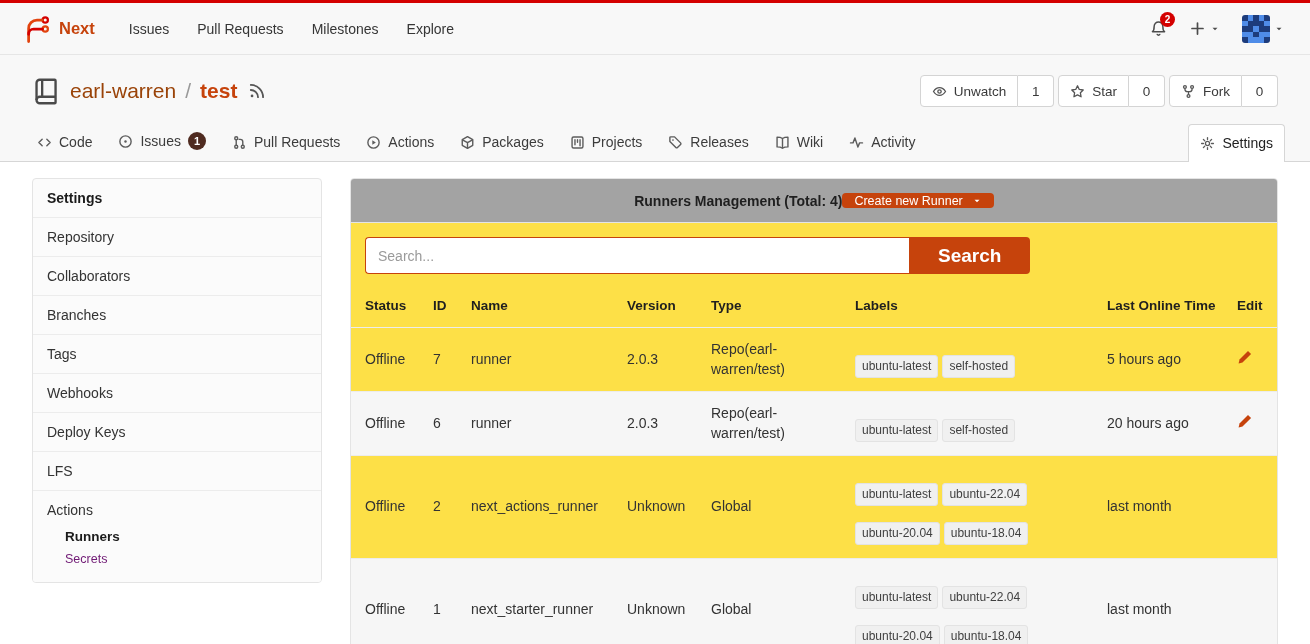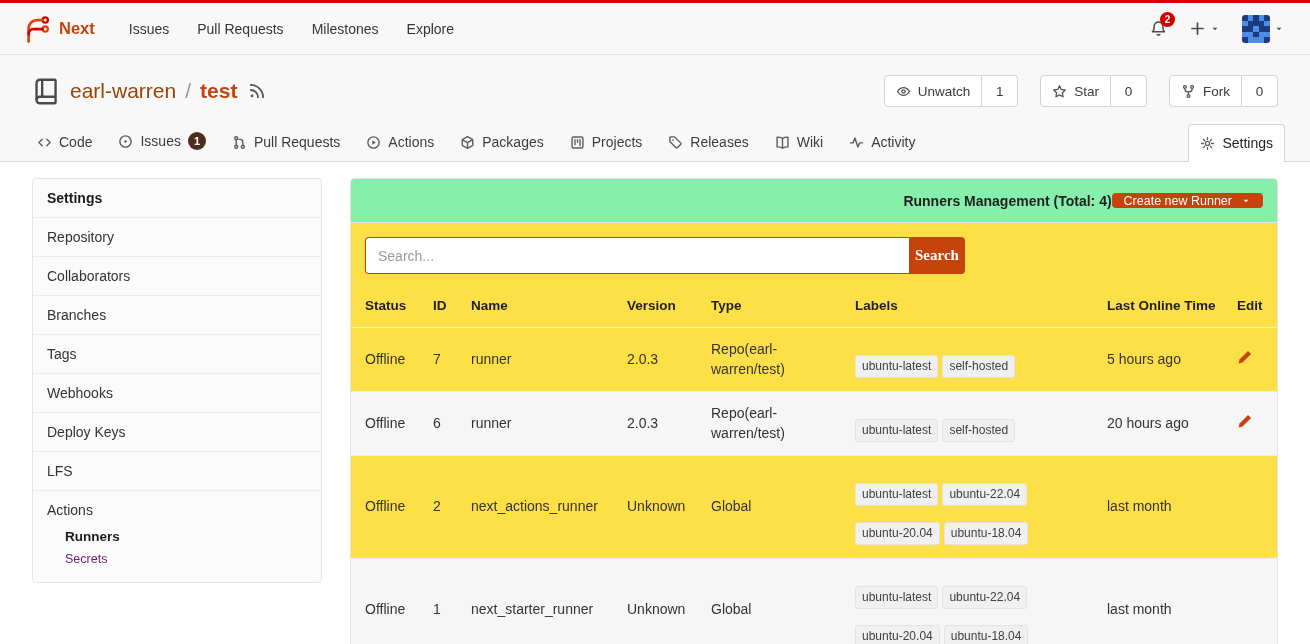--- a/index.html
+++ b/index.html
@@ -31,21 +31,21 @@
 
   .repo-header{display:flex;align-items:center;justify-content:space-between;padding:20px 32px 14px}
   .repo-title{display:flex;align-items:center;gap:9px;font-size:21px;color:#444}
   .repo-ic{color:#4a4a4a}
   .repo-ic svg{width:29px;height:29px}
   .repo-owner{color:#9a4308;cursor:pointer}
   .repo-sep{color:#999}
   .repo-name{color:var(--accent);font-weight:600;cursor:pointer}
   .rss-ic{color:#555;cursor:pointer;margin-left:2px}
   .rss-ic svg{width:18px;height:18px}
-  .repo-actions{display:flex;gap:22px}
+  .repo-actions{display:flex;gap:4px}
   .btn-group{display:flex}
   .btn{display:inline-flex;align-items:center;gap:7px;background:#fff;border:1px solid #d4d4d4;
        padding:0 11px;height:32px;font-size:13.5px;color:#3a3a3a;cursor:pointer;
        border-radius:4px 0 0 4px;font-family:inherit}
   .btn .icon{color:#555}
   .btn .icon svg{width:15px;height:15px}
   .btn.count{border-left:0;border-radius:0 4px 4px 0;min-width:36px;justify-content:center;padding:0 8px}
 
   .tabbar{display:flex;align-items:flex-end;padding:0 24px;border-bottom:1px solid #d6d6d6}
   .tab{display:inline-flex;align-items:center;gap:7px;padding:10px 11px 11px;color:#3c3c3c;
@@ -63,34 +63,34 @@
        align-self:flex-start;background:#fbfbfb}
   .side-item{display:block;padding:11px 14px;border-bottom:1px solid #ececec;color:#333;cursor:pointer}
   .sidebar > :last-child{border-bottom:0}
   .side-item.header{font-weight:700;color:#1b1b1b;cursor:default}
   .side-group{padding:11px 14px 12px;background:#fbfbfb}
   .group-label{display:block;color:#333;cursor:pointer;margin-bottom:7px}
   .side-sub{display:block;padding:4px 0 4px 18px;color:#701a75;font-size:12.5px;cursor:pointer}
   .side-sub.active{color:#1b1b1b;font-weight:700;font-size:13.5px}
 
   .panel{flex:1;border:1px solid #e4e4e4;border-radius:4px;align-self:flex-start;overflow:hidden}
-  .panel-header{display:flex;align-items:center;justify-content:flex-end;background:#86efac;
+  .panel-header{display:flex;align-items:center;justify-content:center;background:#a3a3a3;
        border-bottom:1px solid #e4e4e4;padding:7px 14px;min-height:44px}
   .panel-title{font-size:14px;font-weight:700;color:#1f1f1f}
   .create-btn{display:inline-flex;align-items:center;gap:9px;background:var(--accent);color:#fff;
        border:0;height:15px;padding:0 12px;border-radius:4px;font-size:12.5px;cursor:pointer;
        font-family:inherit}
   .panel-body{background:#fde047}
   .search-wrap{display:flex;padding:14px 14px 10px}
   .search-input{width:544px;height:37px;border:1.5px solid var(--accent);border-right:0;
        border-radius:4px 0 0 4px;padding:0 12px;font-size:14px;outline:none;font-family:inherit;
        color:#333;background:#fff;cursor:text}
   .search-input::placeholder{color:#9a9a9a}
   .search-btn{height:37px;background:var(--accent);color:#fff;border:0;border-radius:0 4px 4px 0;
-       padding:0 6px;font-size:15px;font-weight:600;cursor:pointer;font-family:Liberation Serif, serif}
+       padding:0 29px;font-size:19px;font-weight:600;cursor:pointer;font-family:Liberation Sans, sans-serif}
 
   table.runners{width:100%;border-collapse:collapse;table-layout:fixed}
   th{text-align:left;font-size:13.5px;font-weight:700;color:#1f1f1f;padding:14px 8px;vertical-align:middle}
   td{padding:12px 8px;font-size:14px;color:#333;border-top:1px solid #ececec;vertical-align:middle;line-height:1.4}
   th:first-child,td:first-child{padding-left:14px}
   th:last-child,td:last-child{padding-right:14px}
   tbody tr:nth-child(even){background:#f6f6f6}
   .chip{display:inline-block;background:#f0f0f0;border:1px solid #e3e3e3;border-radius:3px;
        padding:2px 6px;font-size:12px;color:#404040;margin:15px 4px 1px 0;white-space:nowrap}
   .edit-link{color:var(--accent);cursor:pointer;display:inline-block}

